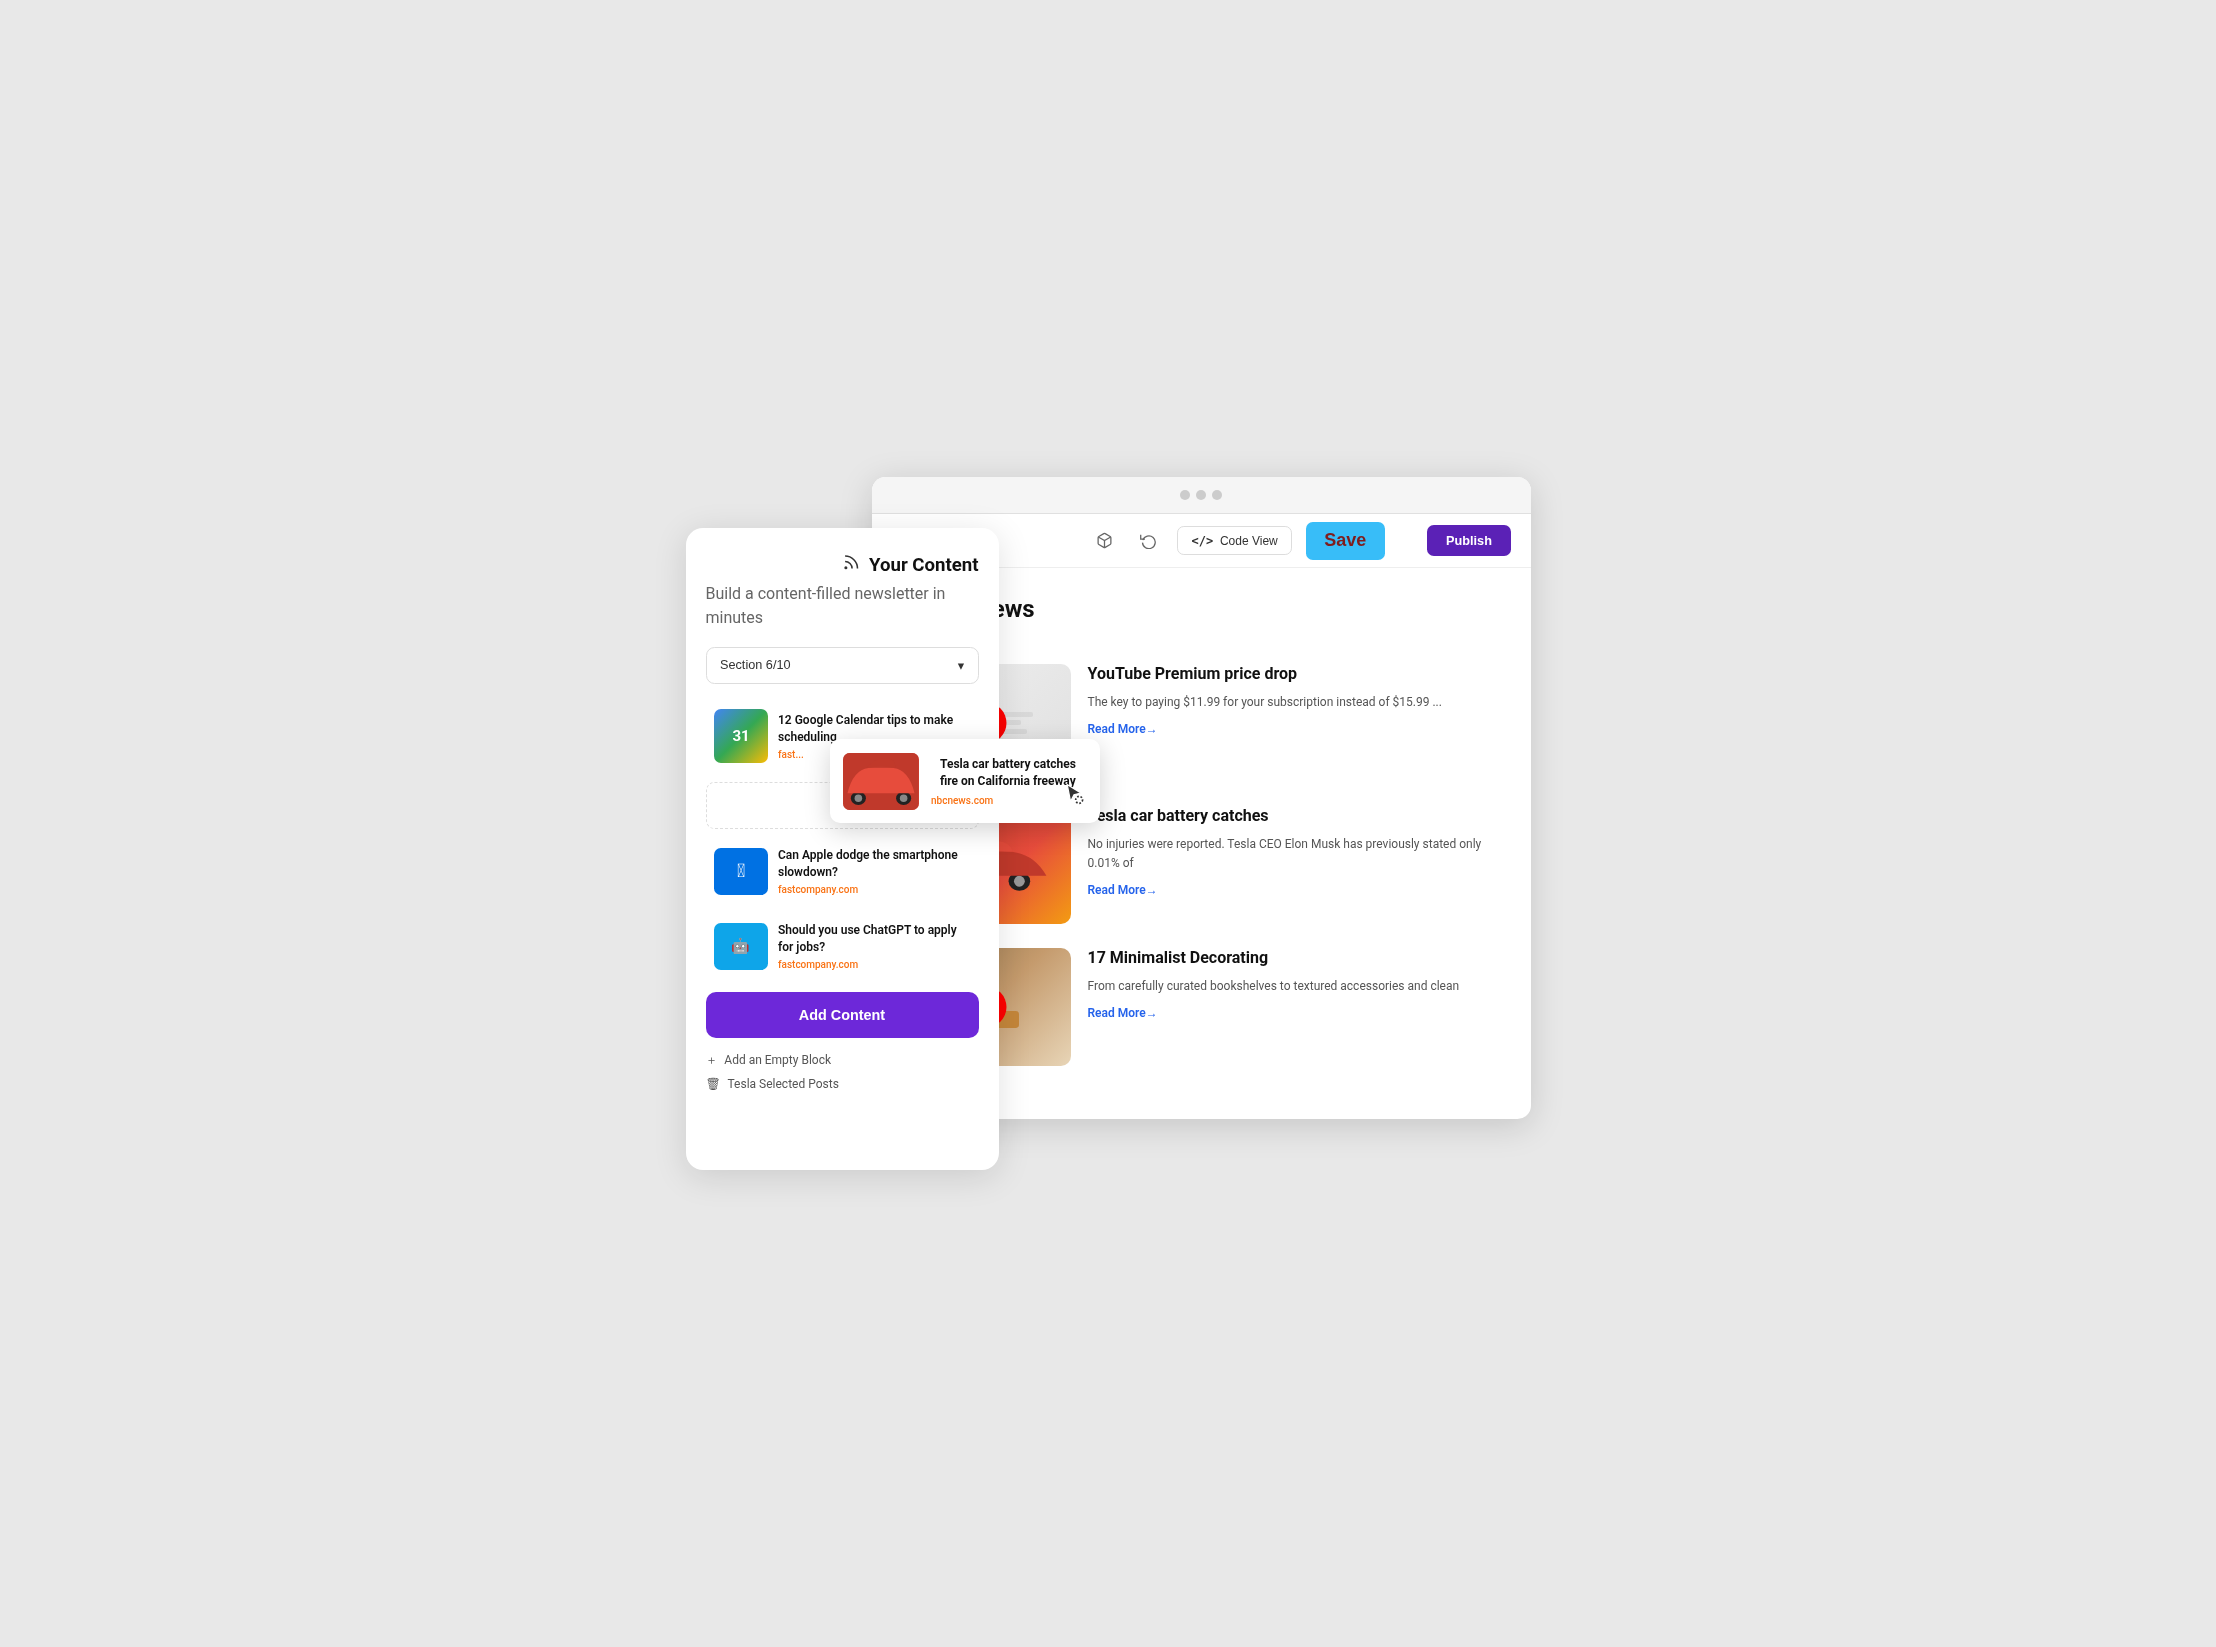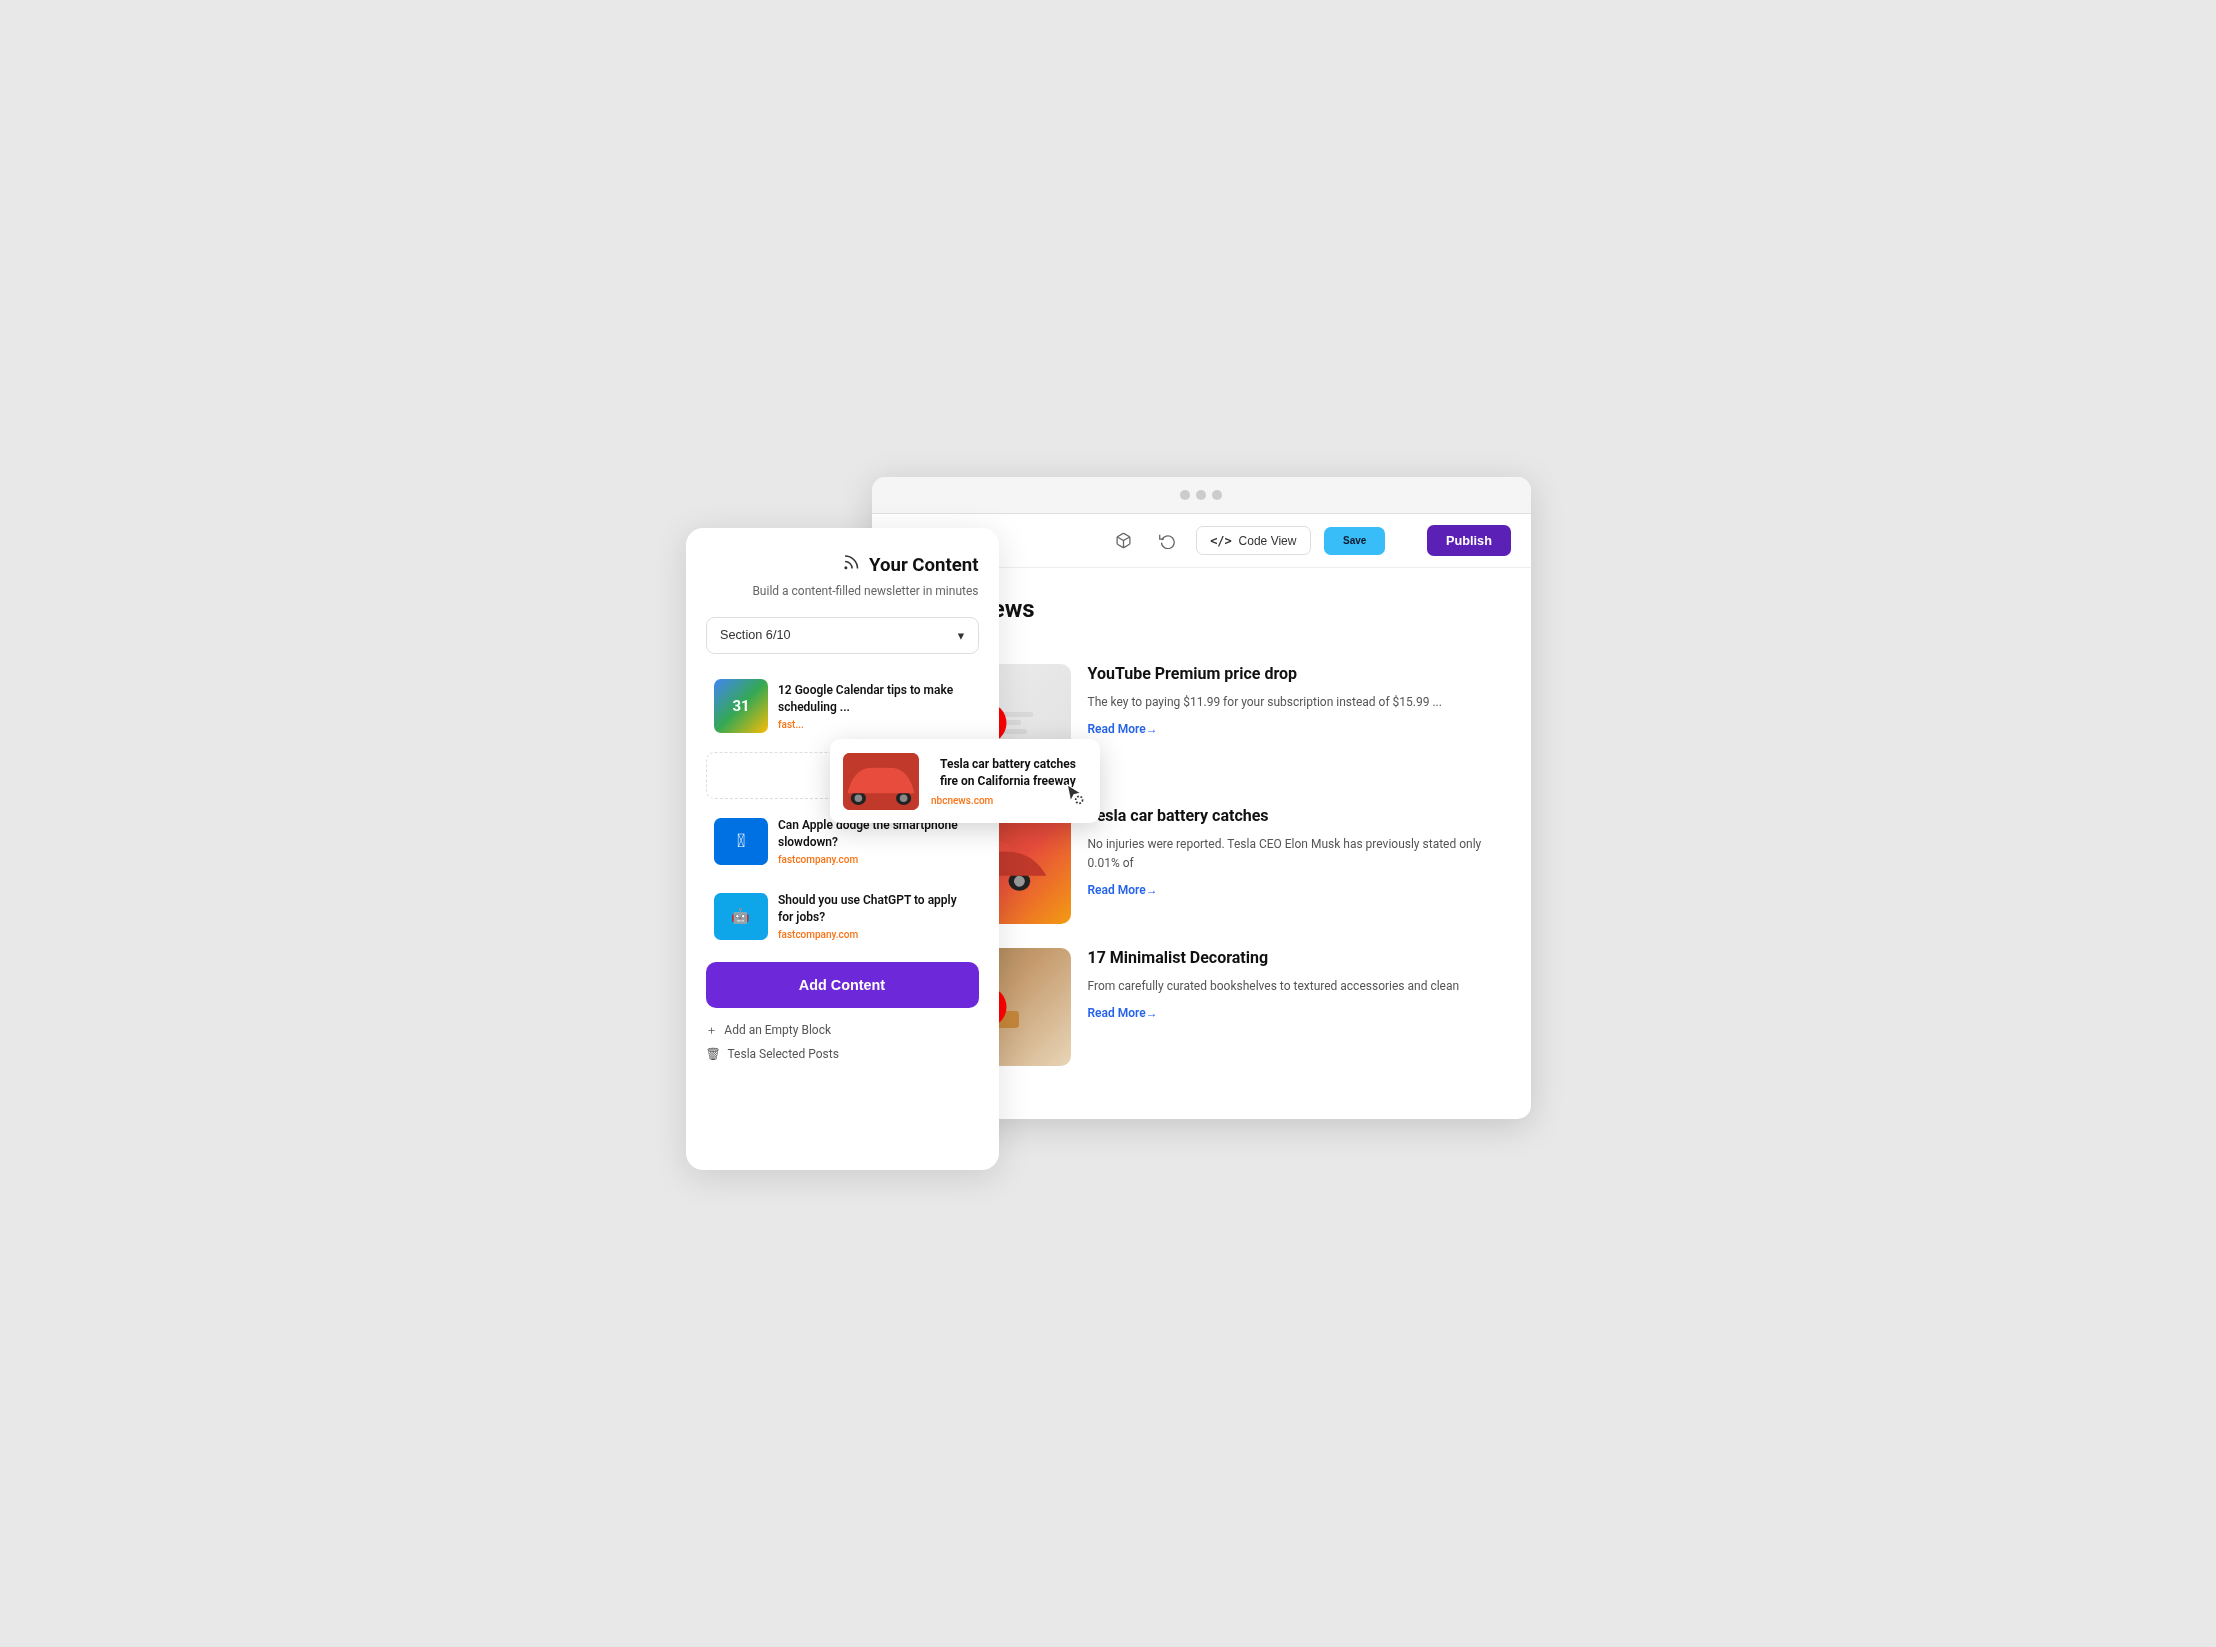--- a/index.html
+++ b/index.html
@@ -104,25 +104,25 @@
       border-radius: 6.8px;
       padding: 6.8px 13.5px;
       cursor: pointer;
       font-size: 12px;
       font-weight: 500;
       color: #333;
     }
 
     .save-btn {
       background: #38bdf8;
-      color: #0f172a;
+      color: #7f1d1d;
       border: none;
       border-radius: 6.8px;
       padding: 8.5px 18.6px;
-      font-size: 10px;
+      font-size: 18px;
       font-weight: 600;
       cursor: pointer;
     }
 
     .publish-btn {
       background: #5b21b6;
       color: #fff;
       border: none;
       border-radius: 6.8px;
       padding: 8.5px 18.6px;
@@ -282,25 +282,24 @@
       color: #333;
     }
 
     .sidebar-title {
       font-size: 18.6px;
       font-weight: 700;
       color: #111;
     }
 
     .sidebar-subtitle {
-      font-size: 12px;
+      font-size: 16px;
       color: #666;
       margin-bottom: 17px;
       line-height: 1.5;
-      text-align: right;
     }
 
     .section-dropdown {
       width: 100%;
       display: flex;
       align-items: center;
       justify-content: space-between;
       border: 1.3px solid #ddd;
       border-radius: 8.5px;
       padding: 10px 13.5px;

